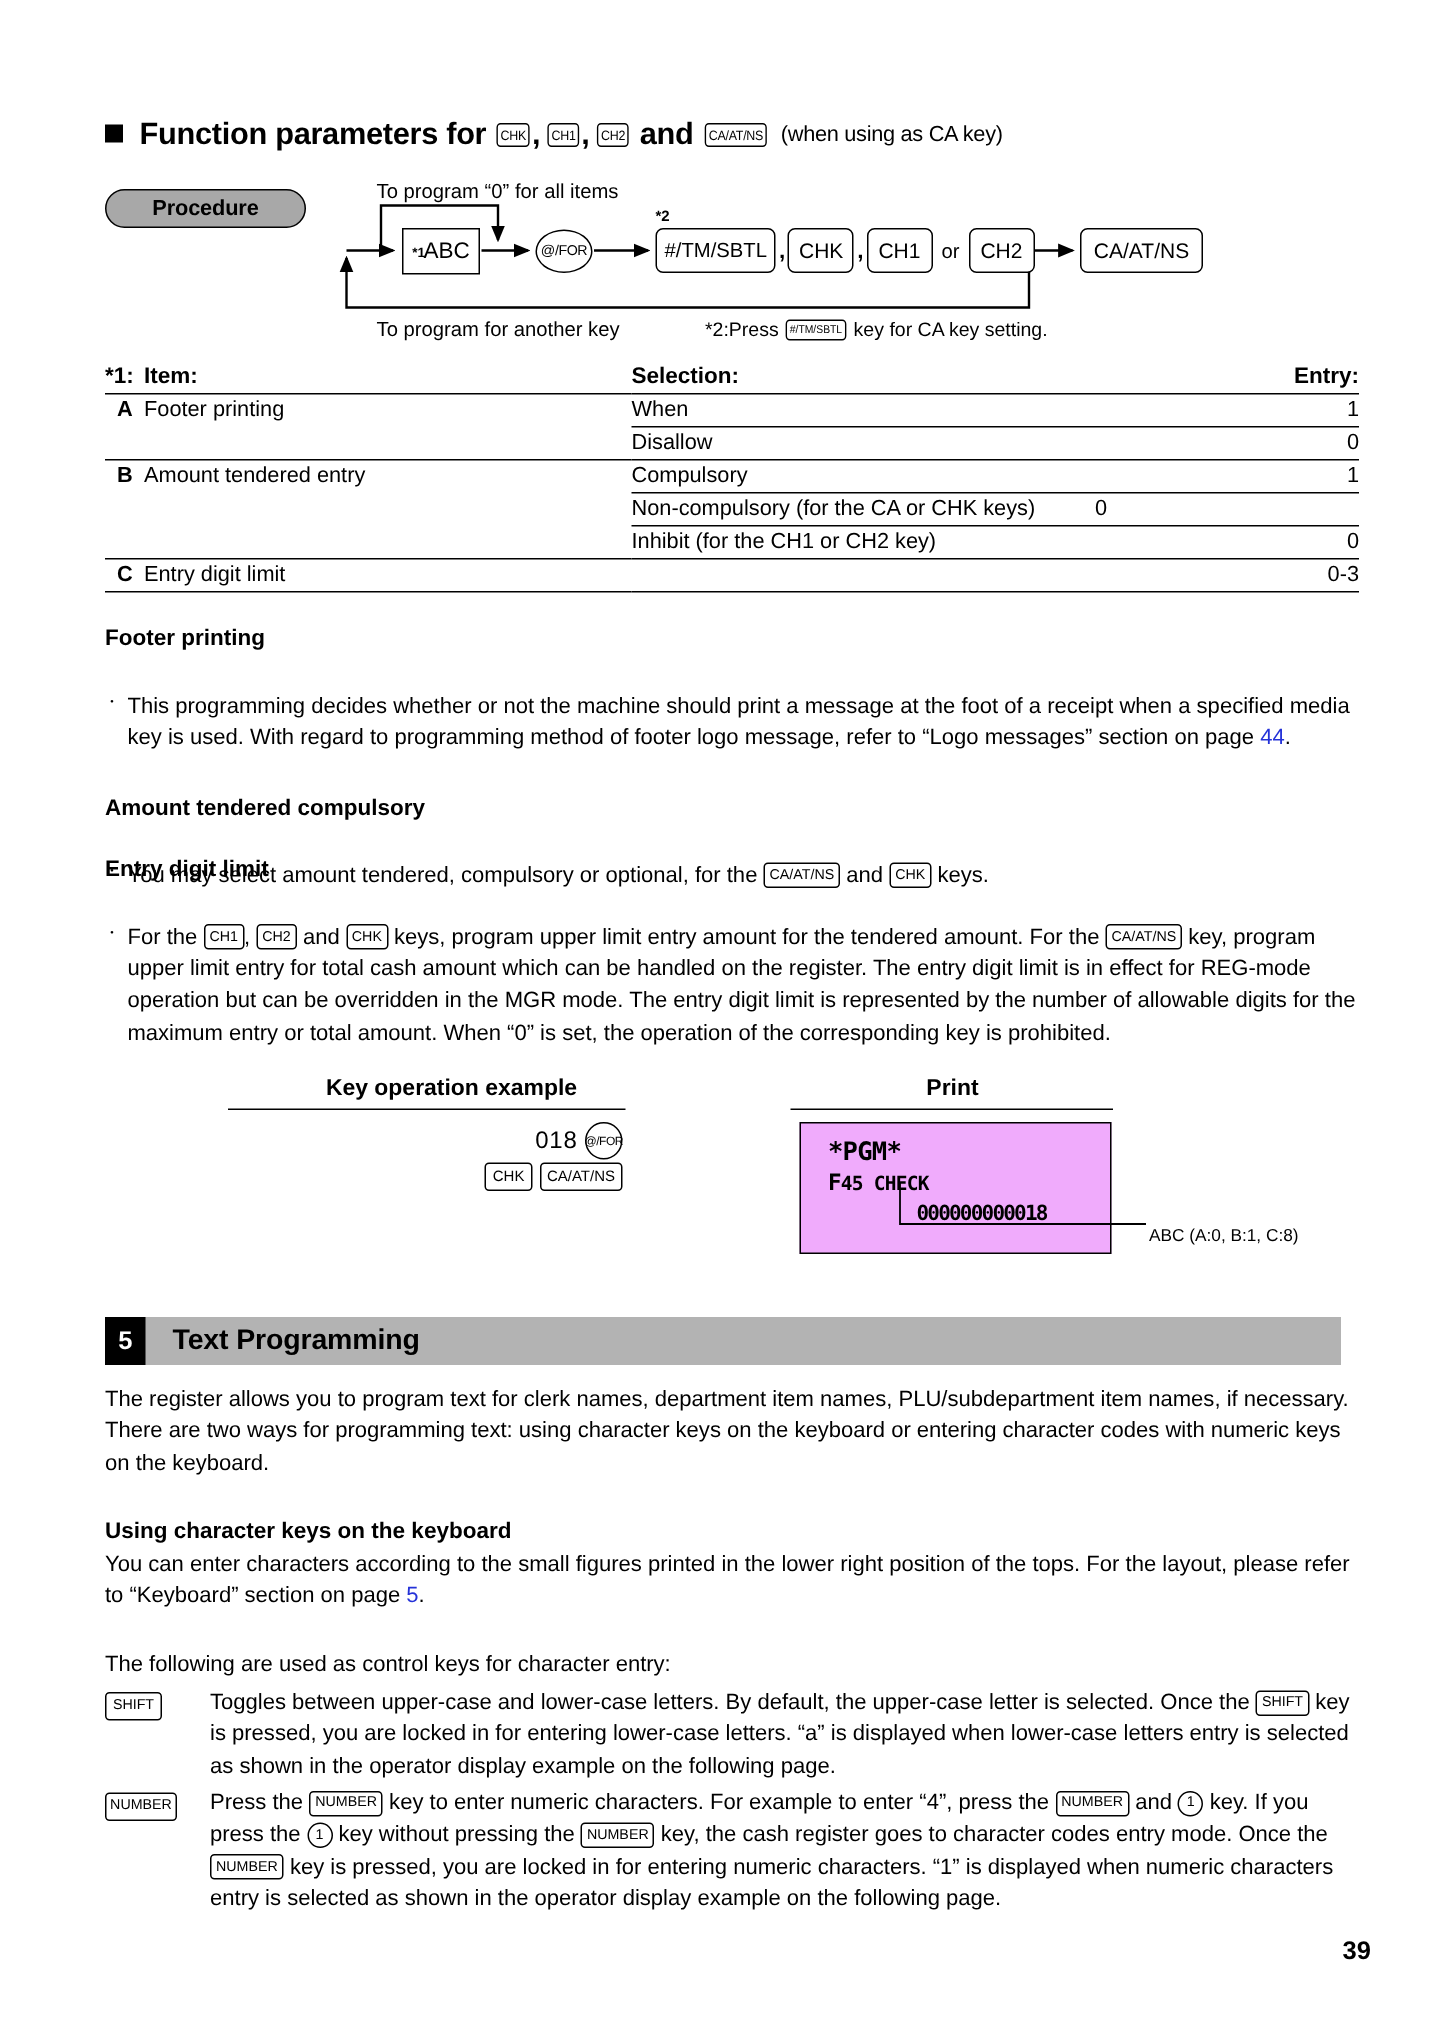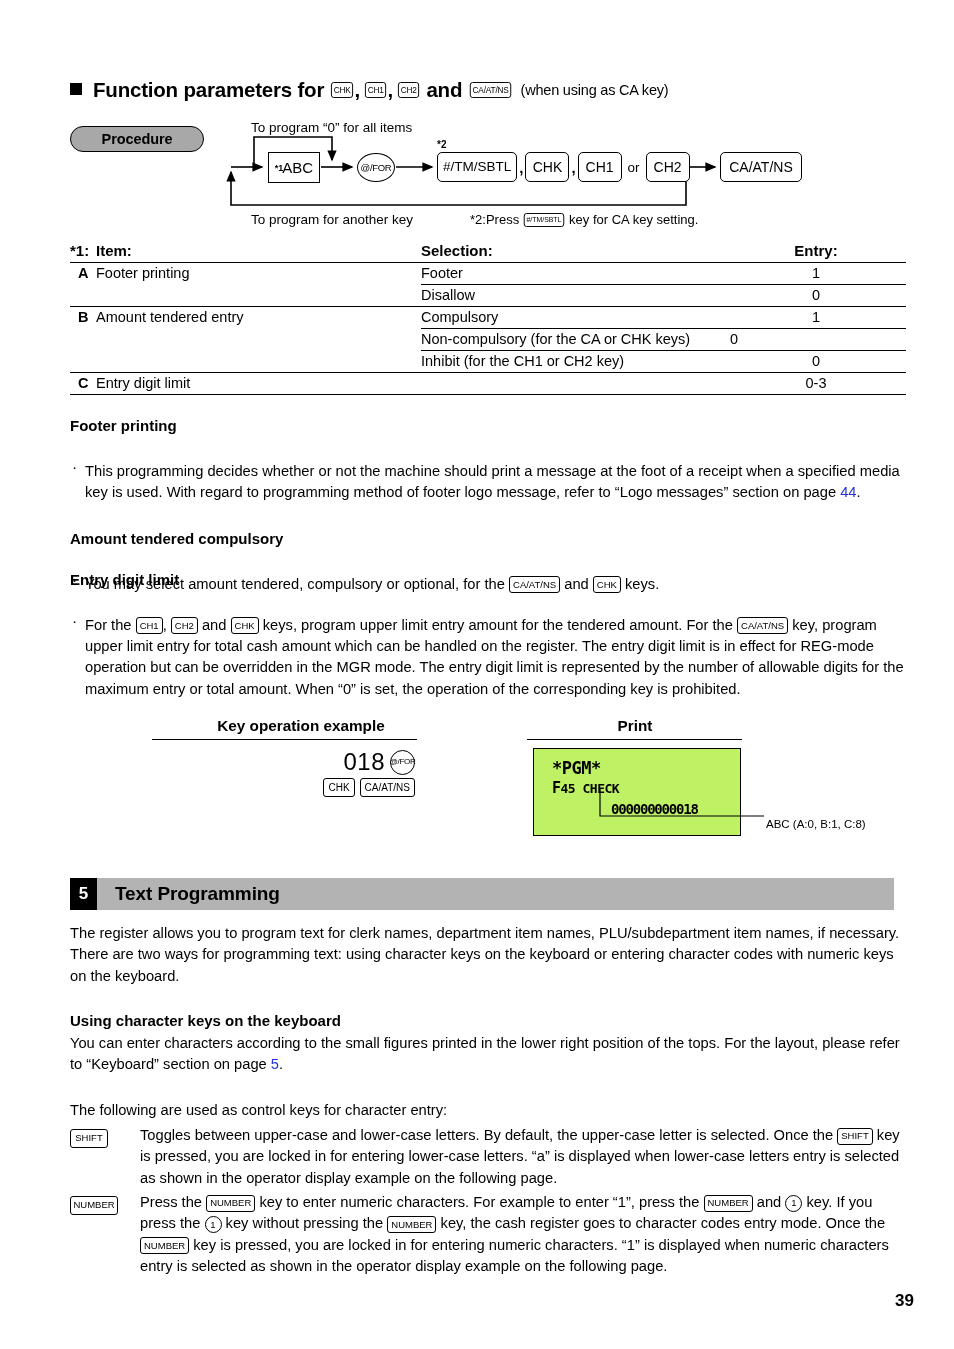--- a/index.html
+++ b/index.html
@@ -131,21 +131,21 @@
   .svg-lines { position: absolute; left: 0; top: 0; }
 
   
   .tbl-wrap { position: absolute; left: 70px; top: 240px; width: 836px; }
   table.params { width: 100%; border-collapse: collapse; font-size: 14.5px; }
   table.params th, table.params td { padding: 2px 0 3px 0; vertical-align: top; }
   .th-row td { font-weight: bold; font-size: 15px; padding-bottom: 4px;}
   .c-letter  { width: 26px; font-weight: bold; padding-left: 8px !important; }
   .c-item    { width: 325px; margin-top: 44px; }
   .c-sel     { width: 305px; }
-  .c-entry   { width: 180px; text-align: center; }
+  .c-entry   { width: 180px; text-align: right; }
   .bt { border-top: 1.8px solid #000; }
   .bt-thin { border-top: 1.1px solid #000; }
   .bb { border-bottom: 1.8px solid #000; }
 
   
   .body-block { position: absolute; left: 70px; width: 840px; font-size: 14.7px; line-height: 1.45; }
   .h-sub { font-weight: bold; font-size: 15px; margin: 0 0 1px 0; }
   .bullets { margin: 0; padding: 0; list-style: none; }
   .bullets li {
     position: relative; padding-left: 15px; margin-bottom: 1px; margin-top: 24px;
@@ -161,30 +161,30 @@
     position: absolute; font-size: 15.3px; font-weight: bold;
     text-align: center;
   }
   .hr-head { position: absolute; border-top: 1.6px solid #000; }
 
   .kop-keys {
     position: absolute; left: 255px; top: 748px;
     width: 160px; text-align: right;
   }
   .kop-line1 { display: flex; align-items: center; justify-content: flex-end; gap: 5px; }
-  .kop-num { font-size: 24px; letter-spacing: 0.5px; }
+  .kop-num { font-size: 16px; letter-spacing: 0.5px; }
   .kop-line2 { display: flex; align-items: center; justify-content: flex-end; gap: 5px; margin-top: 2px; }
   .kop-keys .key { border-width: 1.3px; }
   .kop-keys .key.kbig { height: 19px; font-size: 10px; padding: 0 4px; }
   .kop-keys .key.kround { width: 25px; height: 25px; font-size: 8px; border-radius: 50%; letter-spacing: -0.3px;}
 
   .print-box {
     position: absolute; left: 533px; top: 748px;
     width: 208px; height: 88px;
-    border: 1.5px solid #000; background: #bef264;
+    border: 1.5px solid #000; background: #f0abfc;
   }
   .pgm-line1 {
     position: absolute; left: 18px; top: 9px;
     font-family: "DejaVu Sans Mono", monospace;
     font-size: 17px; font-weight: bold; letter-spacing: -0.5px;
   }
   .pgm-line2 {
     position: absolute; left: 18px; top: 30px;
     font-family: "DejaVu Sans Mono", monospace;
     font-size: 15px; font-weight: bold; letter-spacing: -0.5px;
@@ -307,21 +307,21 @@
           <tr class="th-row">
         <td class="c-letter" style="padding-left:0 !important;width:26px;">*1:</td>
         <td class="c-item">Item:</td>
         <td class="c-sel">Selection:</td>
         <td class="c-entry">Entry:</td>
       </tr>
 
       <tr>
         <td class="c-letter bt">A</td>
         <td class="c-item bt">Footer printing</td>
-        <td class="c-sel bt">Footer</td>
+        <td class="c-sel bt">When</td>
         <td class="c-entry bt">1</td>
       </tr>
       <tr>
         <td class="c-letter"></td>
         <td class="c-item"></td>
         <td class="c-sel bt-thin">Disallow</td>
         <td class="c-entry bt-thin">0</td>
       </tr>
       <tr>
         <td class="c-letter bt">B</td>
@@ -440,21 +440,21 @@
     </div>
   </div>
 
   <div class="ctrl-row" style="top:1192px">
     <div class="ctrl-key">
       <span class="key kctl" style="min-width:48px">NUMBER</span>
     </div>
     <div class="ctrl-txt">
       <span>Press the</span>
       <span class="key k-sm" style="min-width:42px">NUMBER</span>
-      <span>key to enter numeric characters.  For example to enter “1”, press the</span>
+      <span>key to enter numeric characters.  For example to enter “4”, press the</span>
       <span class="key k-sm" style="min-width:42px">NUMBER</span>
       <span>and</span>
       <span class="key k-sm k-round" style="min-width:17px;width:17px;height:17px">1</span>
       <span>key.  If you press the</span>
       <span class="key k-sm k-round" style="min-width:17px;width:17px;height:17px">1</span>
       <span>key without pressing the</span>
       <span class="key k-sm" style="min-width:42px">NUMBER</span>
       <span>key, the cash register goes to character codes entry mode.  Once the</span>
       <span class="key k-sm" style="min-width:42px">NUMBER</span>
       <span>key is pressed, you are locked in for entering numeric characters.  “1” is displayed when numeric characters entry is selected as shown in the operator display example on the following page.</span>

